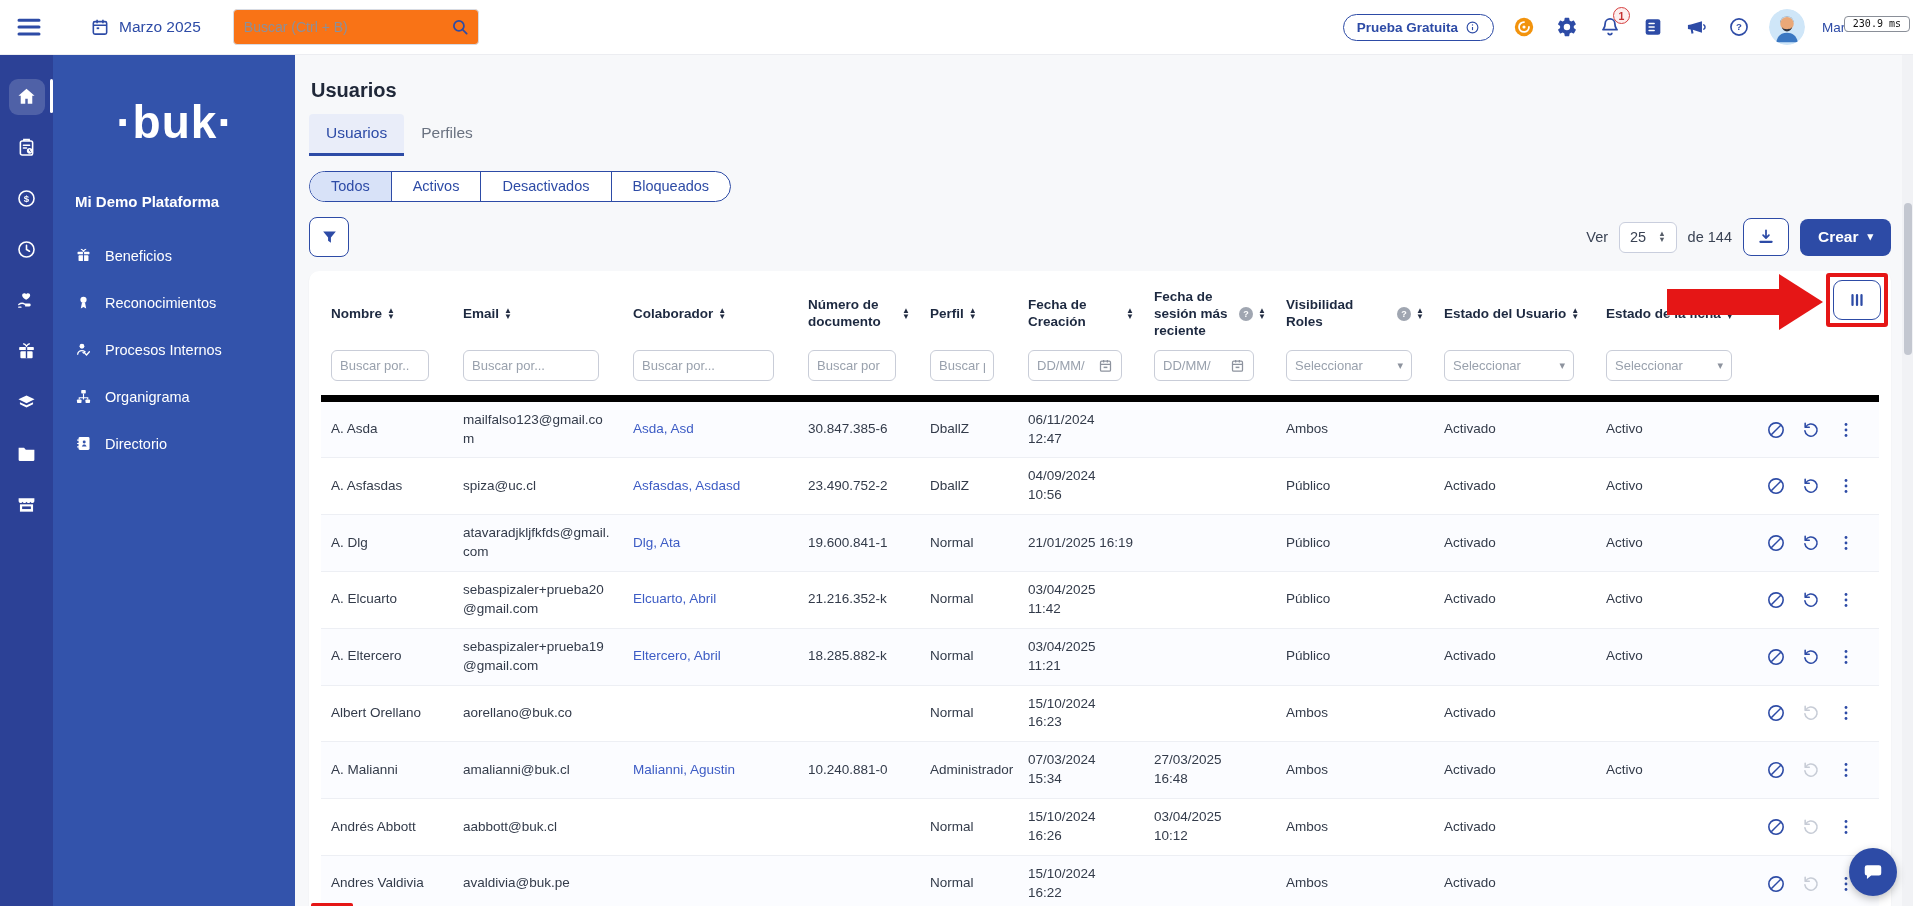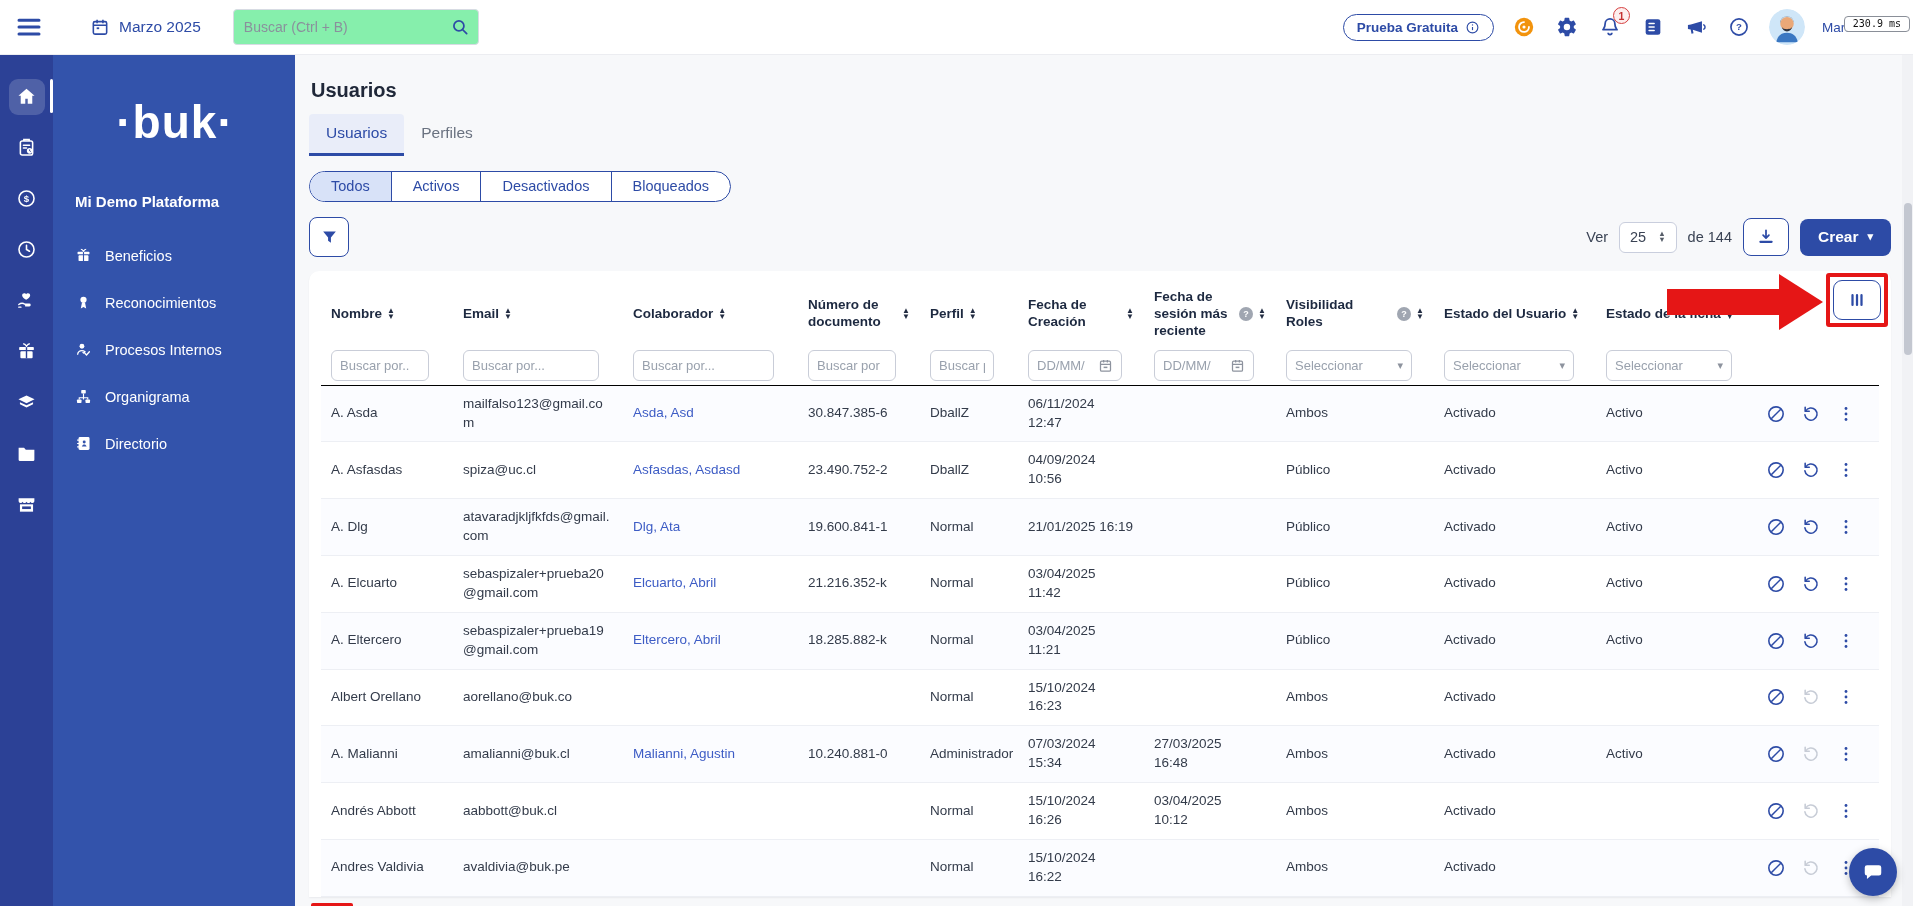--- a/index.html
+++ b/index.html
@@ -17,21 +17,21 @@
     border:1px solid #8a8f98; border-radius:4px; padding:1px 8px 2px;
     font-family:"DejaVu Sans Mono", monospace; font-size:10px; color:#111; }
 
   
   .topbar { height:55px; background:#fff; display:flex; align-items:center;
     padding:0 16px 0 14px; gap:18px; border-bottom:1px solid #ecedf1; position:relative; z-index:5; }
   .hamburger { width:30px; height:30px; border:none; background:none; color:var(--blue); cursor:pointer; }
   .month-group { display:flex; align-items:center; gap:9px; color:var(--blue); margin-left:28px; cursor:pointer; }
   .month-group .lbl { font-size:15.5px; font-weight:500; }
   .searchbox { margin-left:14px; width:246px; height:36px; border:1px solid #d7dbe3; border-radius:4px;
-    background:#86efac; display:flex; align-items:center; padding:0 8px 0 10px; }
+    background:#f97316; display:flex; align-items:center; padding:0 8px 0 10px; }
   .searchbox input { flex:1; border:none; outline:none; background:transparent; font-size:14px;
     font-family:"Liberation Sans", sans-serif; color:#333; }
   .searchbox input::placeholder { color:#8a909c; }
   .searchbox .mag { color:var(--blue); }
   .top-right { margin-left:auto; display:flex; align-items:center; gap:17px; }
   .pill { display:flex; align-items:center; gap:7px; border:1.6px solid var(--blue); color:var(--blue);
     border-radius:999px; padding:5px 13px; font-size:13.5px; font-weight:700; background:#fff; cursor:pointer; }
   .top-icon { position:relative; width:26px; height:26px; border:none; background:none; color:var(--blue);
     display:flex; align-items:center; justify-content:center; cursor:pointer; }
   .top-icon svg { width:22px; height:22px; }
@@ -92,21 +92,21 @@
 
   
   .table-card { margin-top:14px; background:#fff; border-radius:10px 10px 0 0; position:relative;
     padding:0 12px; box-shadow:0 1px 2px rgba(16,24,40,.06); width:1582px; }
   .grid-row { display:grid; grid-template-columns:var(--cols); }
   .hcell { padding:18px 10px 4px; font-size:13.5px; font-weight:700; color:var(--head);
     display:flex; align-items:center; gap:5px; line-height:1.25; }
   .sort { display:inline-flex; flex-direction:column; font-size:8px; line-height:6.5px; color:#222c42; flex:none; cursor:pointer; }
   .info { width:14px; height:14px; border-radius:50%; background:#a0a6b1; color:#fff; font-size:9px;
     font-weight:700; display:inline-flex; align-items:center; justify-content:center; flex:none; }
-  .fcell { padding:6px 10px 4px; border-bottom:1px solid #000000; }
+  .fcell { padding:6px 10px 14px; border-bottom:7px solid #000000; }
   .f-text { width:calc(100% - 14px); height:31px; border:1px solid #c9cdd8; border-radius:6px;
     padding:0 8px; font-size:13px; font-family:"Liberation Sans", sans-serif; color:#333; background:#fff; }
   .f-text::placeholder { color:var(--muted); }
   .f-date, .f-select { width:calc(100% - 12px); height:31px; border:1px solid #c9cdd8; border-radius:6px;
     padding:0 8px; display:flex; align-items:center; justify-content:space-between; 
     font-size:13px; color:var(--muted); background:#fff; cursor:pointer; }
   .f-date svg { width:15px; height:15px; color:#8d939e; flex:none; }
   .f-select .caret { color:#8d939e; font-size:11px; }
   .data-row { border-bottom:1px solid #edeff4; min-height:56px; align-items:center; }
   .data-row:nth-child(odd) { background:#fbfcff; }

